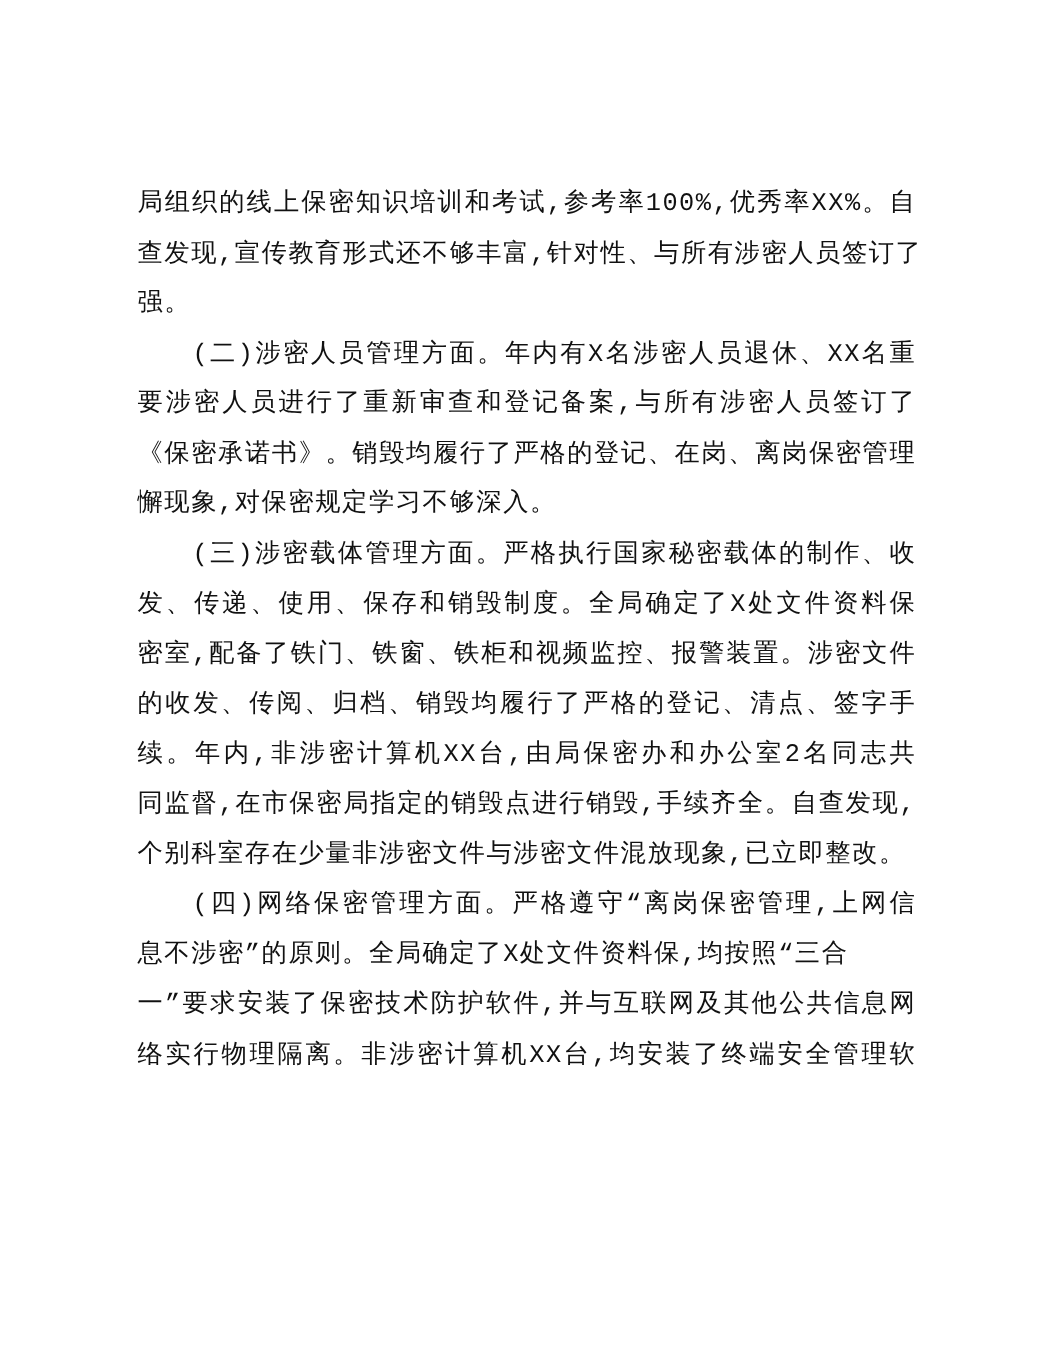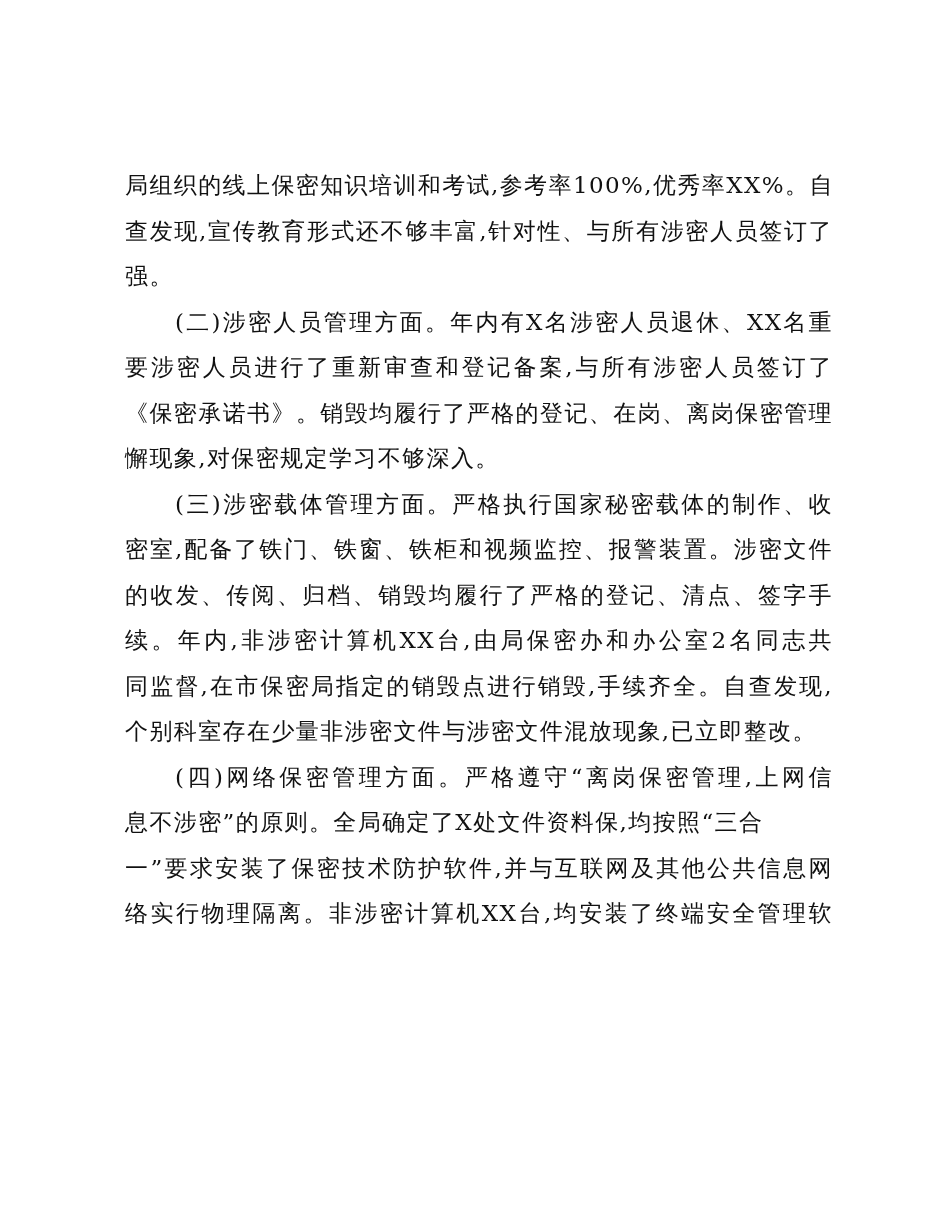--- a/index.html
+++ b/index.html
@@ -13,20 +13,21 @@
     position: relative;
     overflow: hidden;
     font-family: "DejaVu Serif", "Liberation Serif", serif;
     color: #111111;
   }
   .page {
     position: absolute;
     left: 125px;
     top: 170px;
     width: 708px;
+    font-family: Liberation Mono, monospace;
   }
   .line {
     display: block;
     height: 45.5px;
     line-height: 30px;
     font-size: 23px;
     letter-spacing: 1.4px;
     white-space: nowrap;
     text-align: justify;
     text-align-last: justify;
@@ -51,20 +52,21 @@
 
   <div class="paragraph">
     <span class="line indent">(二)涉密人员管理方面。年内有X名涉密人员退休、XX名重</span>
     <span class="line">要涉密人员进行了重新审查和登记备案,与所有涉密人员签订了</span>
     <span class="line">《保密承诺书》。销毁均履行了严格的登记、在岗、离岗保密管理</span>
     <span class="line last">懈现象,对保密规定学习不够深入。</span>
   </div>
 
   <div class="paragraph">
     <span class="line indent">(三)涉密载体管理方面。严格执行国家秘密载体的制作、收</span>
+    <span class="line">发、传递、使用、保存和销毁制度。全局确定了X处文件资料保</span>
     <span class="line">密室,配备了铁门、铁窗、铁柜和视频监控、报警装置。涉密文件</span>
     <span class="line">的收发、传阅、归档、销毁均履行了严格的登记、清点、签字手</span>
     <span class="line">续。年内,非涉密计算机XX台,由局保密办和办公室2名同志共</span>
     <span class="line">同监督,在市保密局指定的销毁点进行销毁,手续齐全。自查发现,</span>
     <span class="line last">个别科室存在少量非涉密文件与涉密文件混放现象,已立即整改。</span>
   </div>
 
   <div class="paragraph">
     <span class="line indent">(四)网络保密管理方面。严格遵守“离岗保密管理,上网信</span>
     <span class="line last">息不涉密”的原则。全局确定了X处文件资料保,均按照“三合</span>

